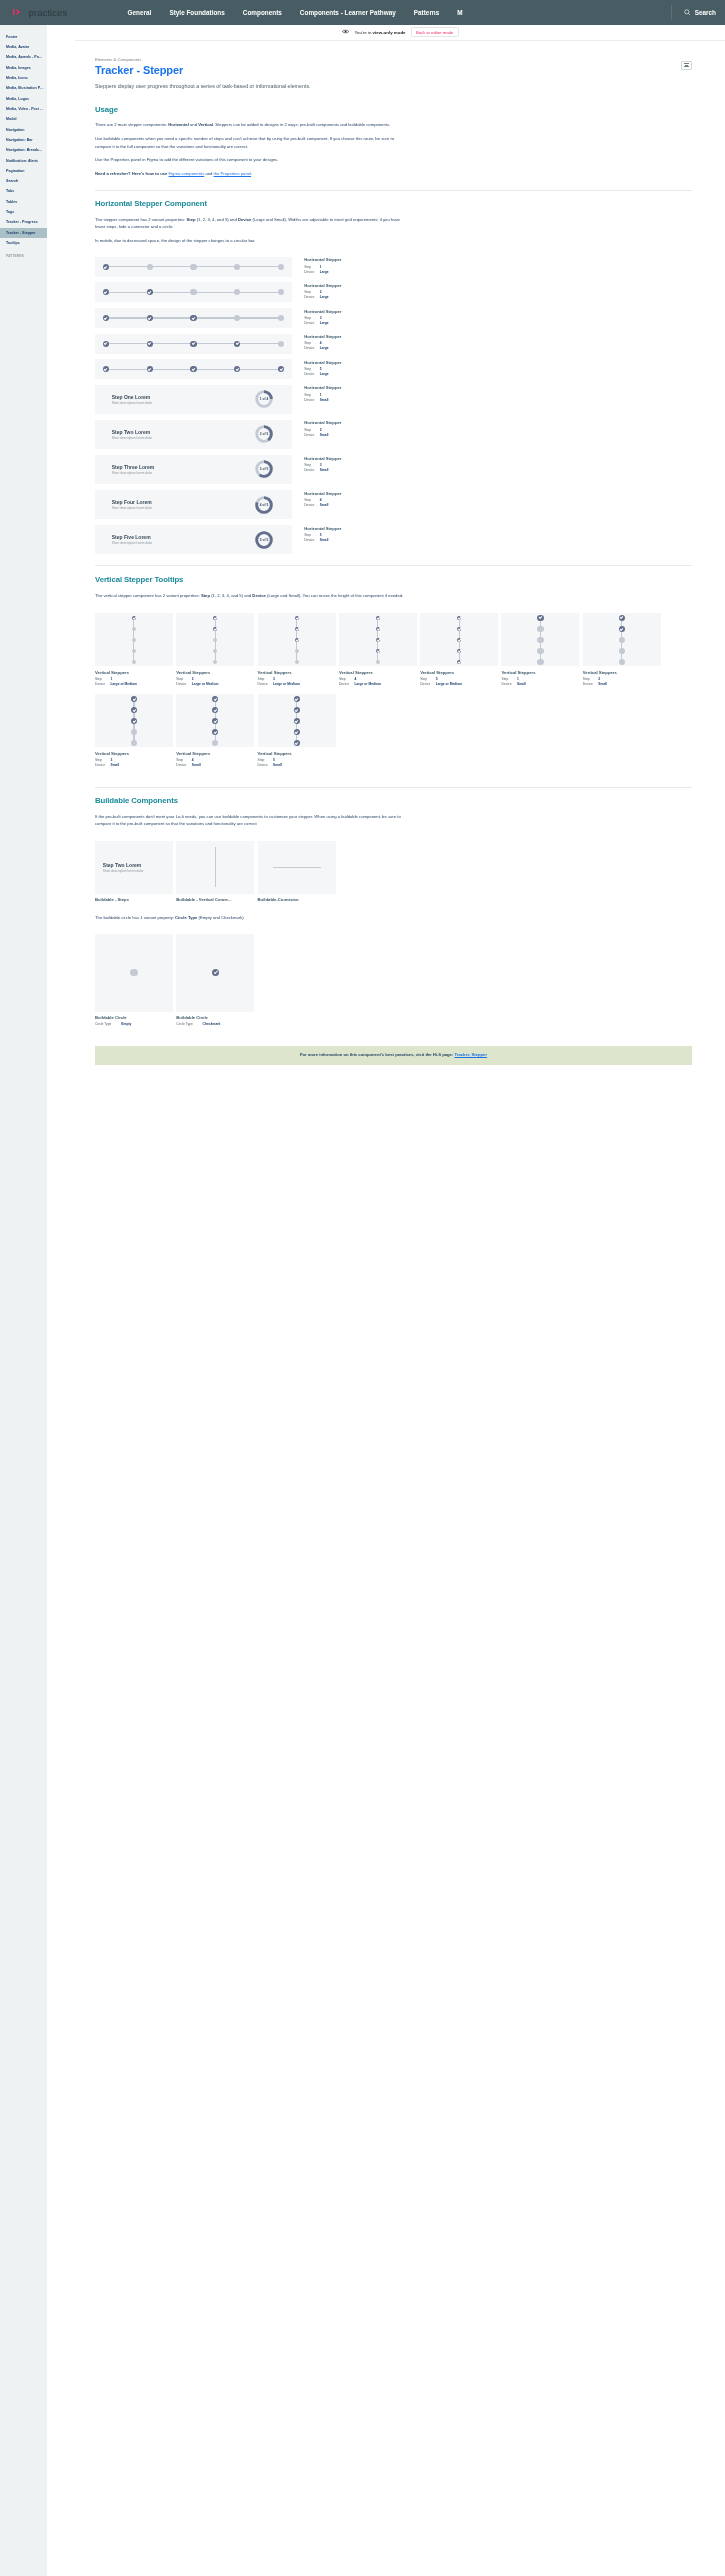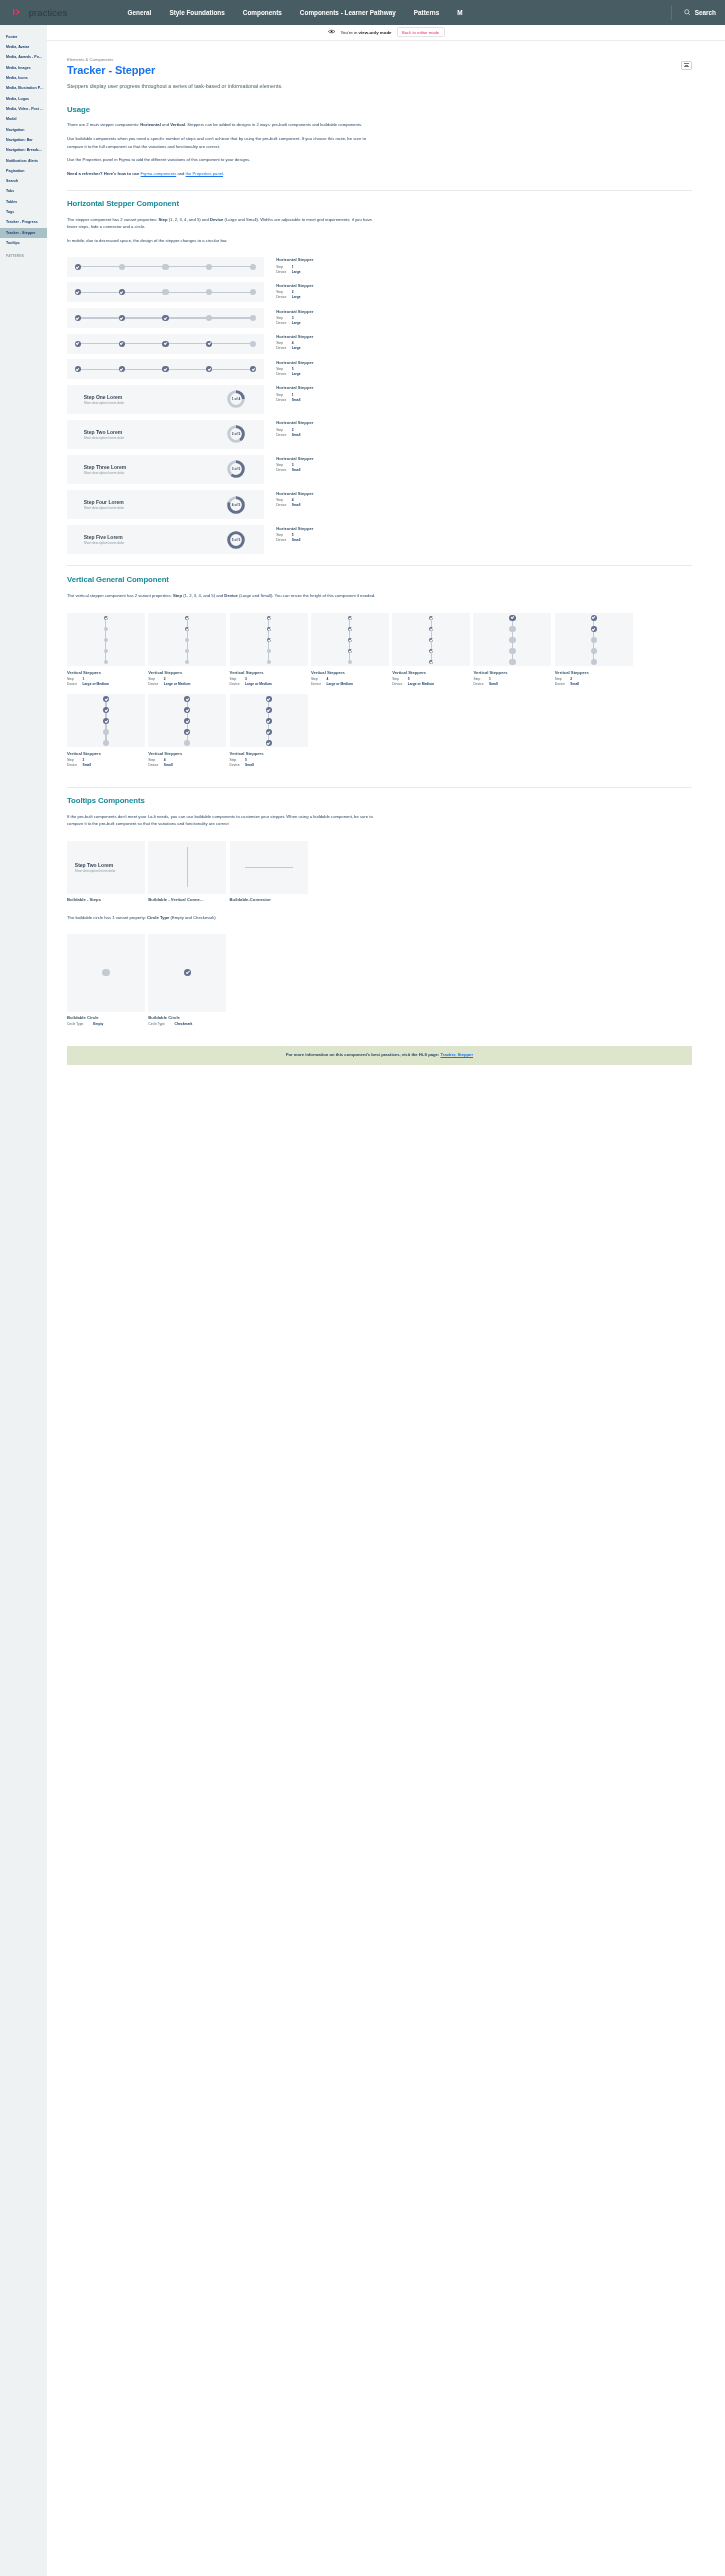--- a/index.html
+++ b/index.html
@@ -42,21 +42,21 @@
   .topsearch {
     display: flex; align-items: center; gap: 3.9px;
     color: #fff; font-size: 6.4px; font-weight: bold;
     padding-left: 12.2px; margin-left: 5.6px;
     border-left: 0.6px solid #5e7077;
     height: 14.4px;
     cursor: pointer;
   }
 
   
-  .shell { display: flex; align-items: flex-start; }
+  .shell { display: flex; align-items: flex-start; gap: 28px; }
 
   
   .sidebar {
     width: 47px;
     flex: none;
     background: #eef2f3;
     padding: 6.7px 0 16.7px 0;
     min-height: 2551px;
   }
   .side-item {
@@ -642,21 +642,21 @@
                 <div class="prop">
                   <span class="k">Device</span>
                   <span class="v">Small</span>
                 </div>
               </div>
             </div>
           </div>
 
         <div class="rule"></div>
 
-        <h2 class="sec">Vertical General Component</h2>
+        <h2 class="sec">Vertical Stepper Tooltips</h2>
         <p class="para">
           <span>The vertical stepper component has 2 variant properties: </span><b>Step</b><span> (1, 2, 3, 4, and 5) and </span><b>Device</b><span> (Large and Small).  You can resize the height of this component if needed.</span>
         </p>
         <div style="height:7.8px"></div>
         <div class="vgrid" id="vt-grid">
             <div class="vcell">
               <div class="vcanvas">
                 <div class="vtrack">
                   <div class="vline"></div>
                   <div class="vdot done" style="margin-bottom:7.2px"></div>
@@ -862,21 +862,21 @@
               </div>
               <div class="prop">
                 <span class="k">Device</span>
                 <span class="v">Small</span>
               </div>
             </div>
           </div>
 
         <div class="rule"></div>
 
-        <h2 class="sec">Tooltips Components</h2>
+        <h2 class="sec">Buildable Components</h2>
         <p class="para">If the pre-built components don't meet your Lo-fi needs, you can use buildable components to customize your stepper. When using a buildable component, be sure to compare it to the pre-built component so that the variations and functionality are correct</p>
         <div style="height:6.7px"></div>
         <div class="bgrid" id="b-parts">
             <div class="bcell">
               <div class="bcanvas">
                 <div class="bstep">
                   <div class="t">Step Two Lorem</div>
                   <div class="s">Short description lorem dolor</div>
                 </div>
               </div>

